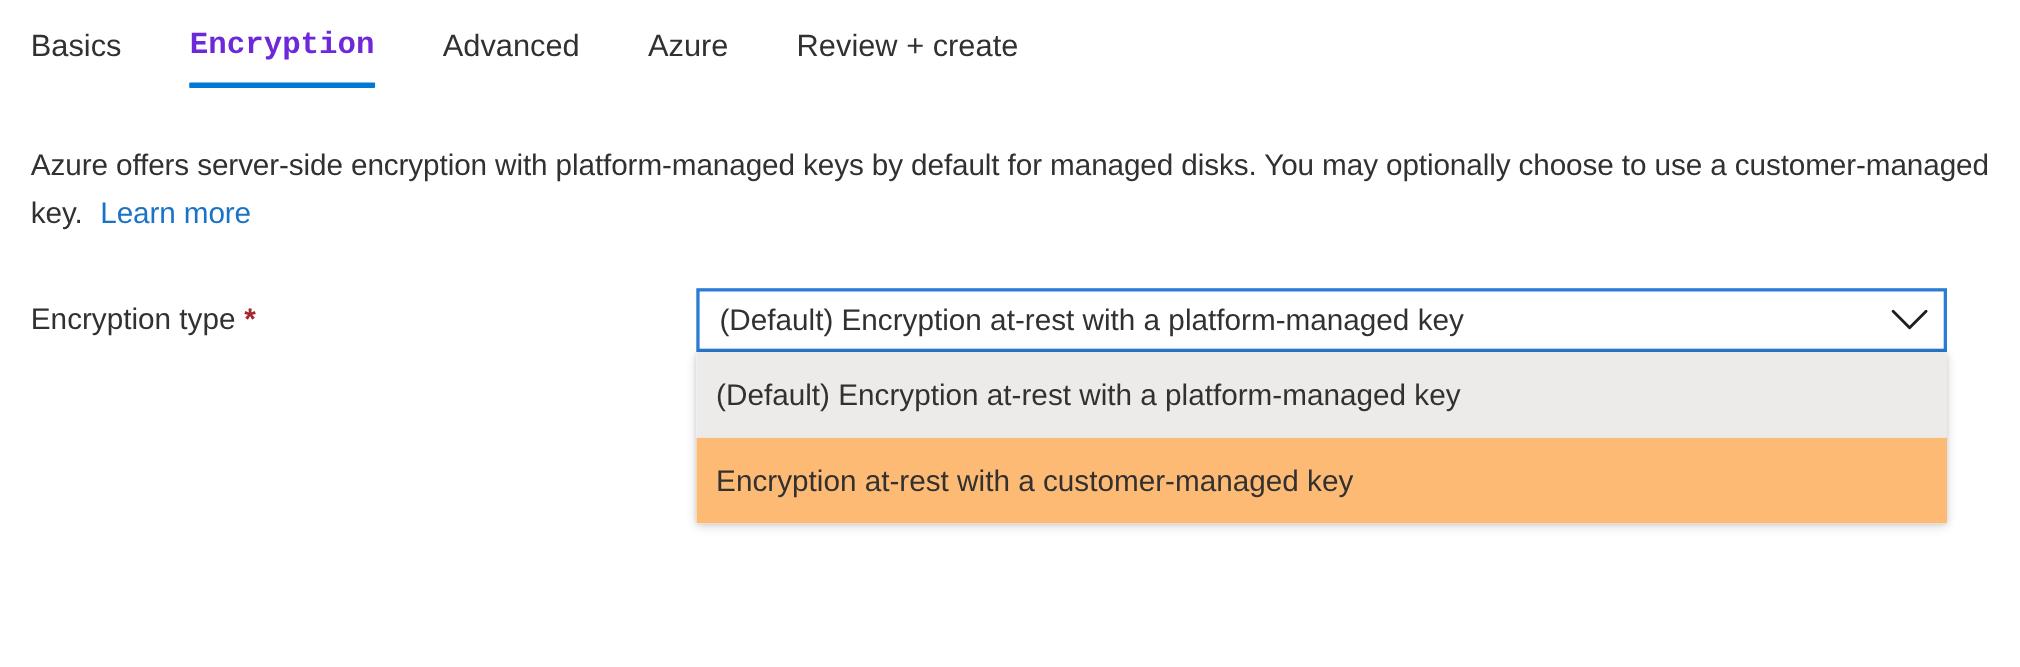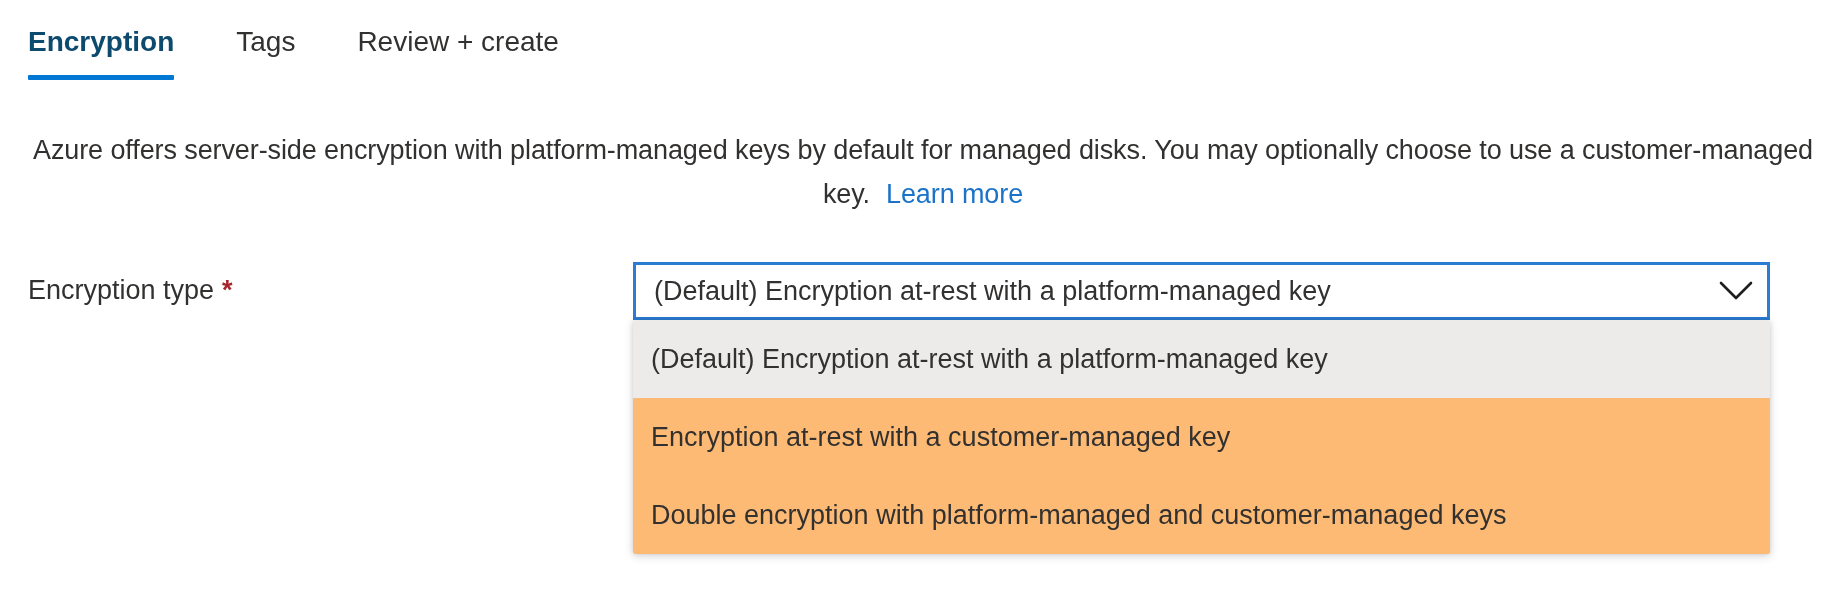--- a/index.html
+++ b/index.html
@@ -35,21 +35,22 @@
     font-size: 28px;
     line-height: 40px;
     color: #323130;
     cursor: pointer;
     white-space: nowrap;
     font-weight: 400;
   }
   .tab:last-child { margin-right: 0; }
   .tab.active {
     font-weight: 700;
-    color: #0c4a6e;
+    color: #6d28d9;
+    font-family: Liberation Mono, monospace;
   }
   .tab.active::after {
     content: "";
     position: absolute;
     left: 0;
     right: 0;
     bottom: 4px;
     height: 5px;
     background: #0078d4;
     border-radius: 1px;
@@ -58,21 +59,20 @@
   
   .description {
     position: absolute;
     left: 28px;
     top: 128px;
     width: 1790px;
     font-size: 27px;
     line-height: 44px;
     color: #323130;
     letter-spacing: -0.1px;
-    text-align: center;
   }
   .learn-more {
     color: #1a73c8;
     text-decoration: none;
     margin-left: 16px;
     cursor: pointer;
   }
 
   
   .form-row {
@@ -157,25 +157,31 @@
     white-space: nowrap;
   }
   .dropdown-option.selected {
     background: #edebe9;
   }
 </style>
 </head>
 <body>
 
 <div class="tab-strip">
+  <div class="tab">
+    <span>Basics</span>
+  </div>
   <div class="tab active">
     <span>Encryption</span>
   </div>
   <div class="tab">
-    <span>Tags</span>
+    <span>Advanced</span>
+  </div>
+  <div class="tab">
+    <span>Azure</span>
   </div>
   <div class="tab">
     <span>Review + create</span>
   </div>
 </div>
 
 <div class="description"><span>Azure offers server-side encryption with platform-managed keys by default for managed disks. You may optionally choose to use a customer-managed key.</span><a class="learn-more" href="#">Learn more</a></div>
 
 <div class="form-row">
 
@@ -193,16 +199,13 @@
   </div>
 </div>
 
 <div class="dropdown-panel">
   <div class="dropdown-option selected">
     <span>(Default) Encryption at-rest with a platform-managed key</span>
   </div>
   <div class="dropdown-option">
     <span>Encryption at-rest with a customer-managed key</span>
   </div>
-  <div class="dropdown-option">
-    <span>Double encryption with platform-managed and customer-managed keys</span>
-  </div>
 </div>
 
 </body></html>

